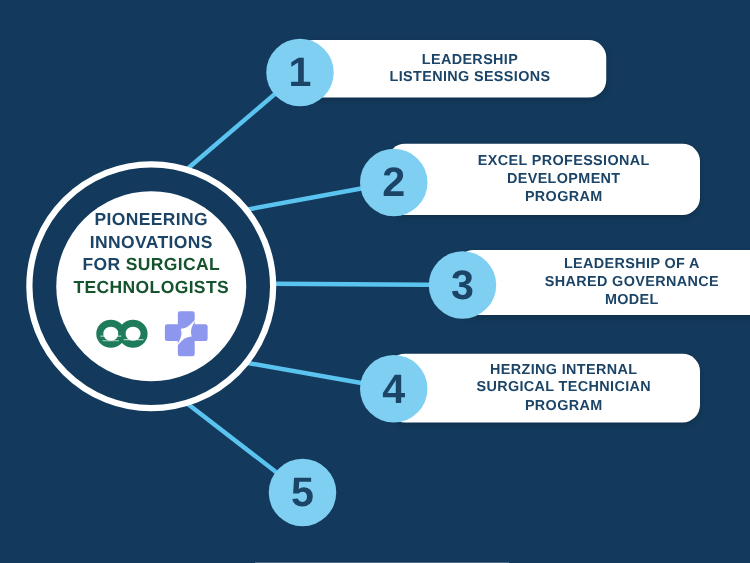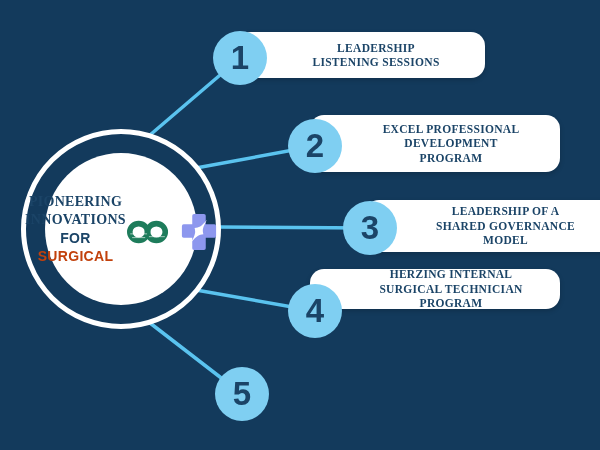--- a/index.html
+++ b/index.html
@@ -29,33 +29,33 @@
     width: 190px; height: 190px;
     border: 5px solid #FFFFFF;
     border-radius: 50%;
     background: #133A5C;
     display: flex; align-items: center; justify-content: center;
   }
   .hub-inner {
     width: 152px; height: 152px;
     background: #FFFFFF;
     border-radius: 50%;
-    display: flex; flex-direction: row;
+    display: flex; flex-direction: column;
     align-items: center; justify-content: center;
     text-align: center;
   }
   .hub-title {
     font-weight: 700;
     font-size: 14px;
     line-height: 18px;
     letter-spacing: 0.3px;
   }
   .t-dark  { color: #1B4467; }
-  .t-slate { color: #c2410c; }
-  .multiline { white-space: pre-line; font-family: Liberation Serif, serif; }
+  .t-slate { color: #14532d; }
+  .multiline { white-space: pre-line; }
   .hub-icons {
     margin-top: 9px;
     display: flex; align-items: center; gap: 11px;
   }
 
   
   .bubble {
     position: absolute;
     width: 54px; height: 54px;
     border-radius: 50%;
@@ -83,21 +83,21 @@
     color: #1B4467;
     font-weight: 700;
     font-size: 11.5px;
     line-height: 14.5px;
     letter-spacing: 0.3px;
     text-align: center;
   }
   .pill-1 { left: 237px; top: 32px;  width: 218px; height: 46px; padding-left: 30px; }
   .pill-2 { left: 310px; top: 115px; width: 218px; height: 57px; padding-left: 32px; }
   .pill-3 { left: 365px; top: 200px; width: 217px; height: 52px; padding-left: 32px; }
-  .pill-4 { left: 310px; top: 269px; width: 218px; height: 40px; padding-left: 32px; }
+  .pill-4 { left: 310px; top: 283px; width: 218px; height: 55px; padding-left: 32px; }
   .pill-5 { left: 237px; top: 368px; width: 218px; height: 56px; padding-left: 30px; }
 </style>
 </head>
 <body>
 
 <div class="canvas">
 
   <svg class="connectors" viewBox="0 0 600 450">
     <line x1="150" y1="135" x2="240" y2="58"></line>
     <line x1="196" y1="168" x2="315" y2="146"></line>
@@ -105,20 +105,21 @@
     <line x1="196" y1="290" x2="315" y2="311"></line>
     <line x1="150" y1="323" x2="242" y2="394"></line>
   </svg>
 
   <div class="hub">
     <div class="hub-inner">
       <div class="hub-title">
         <div class="t-dark multiline">PIONEERING
 INNOVATIONS</div>
         <div><span class="t-dark">FOR</span> <span class="t-slate">SURGICAL</span></div>
+        <div class="t-slate">TECHNOLOGISTS</div>
       </div>
       <div class="hub-icons">
         <span>
           <svg width="44" height="28" viewBox="0 0 46 30">
             <ellipse cx="13" cy="15" rx="9.5" ry="9" fill="none" stroke="#1E7C5B" stroke-width="6"></ellipse>
             <ellipse cx="32" cy="15" rx="9.5" ry="9" fill="none" stroke="#1E7C5B" stroke-width="6"></ellipse>
             <path d="M4,17 H22 M24,20 H41 M6,21 H20" stroke="#FFFFFF" stroke-width="1" opacity="0.65" fill="none"></path>
           </svg>
         </span>
         <span>

